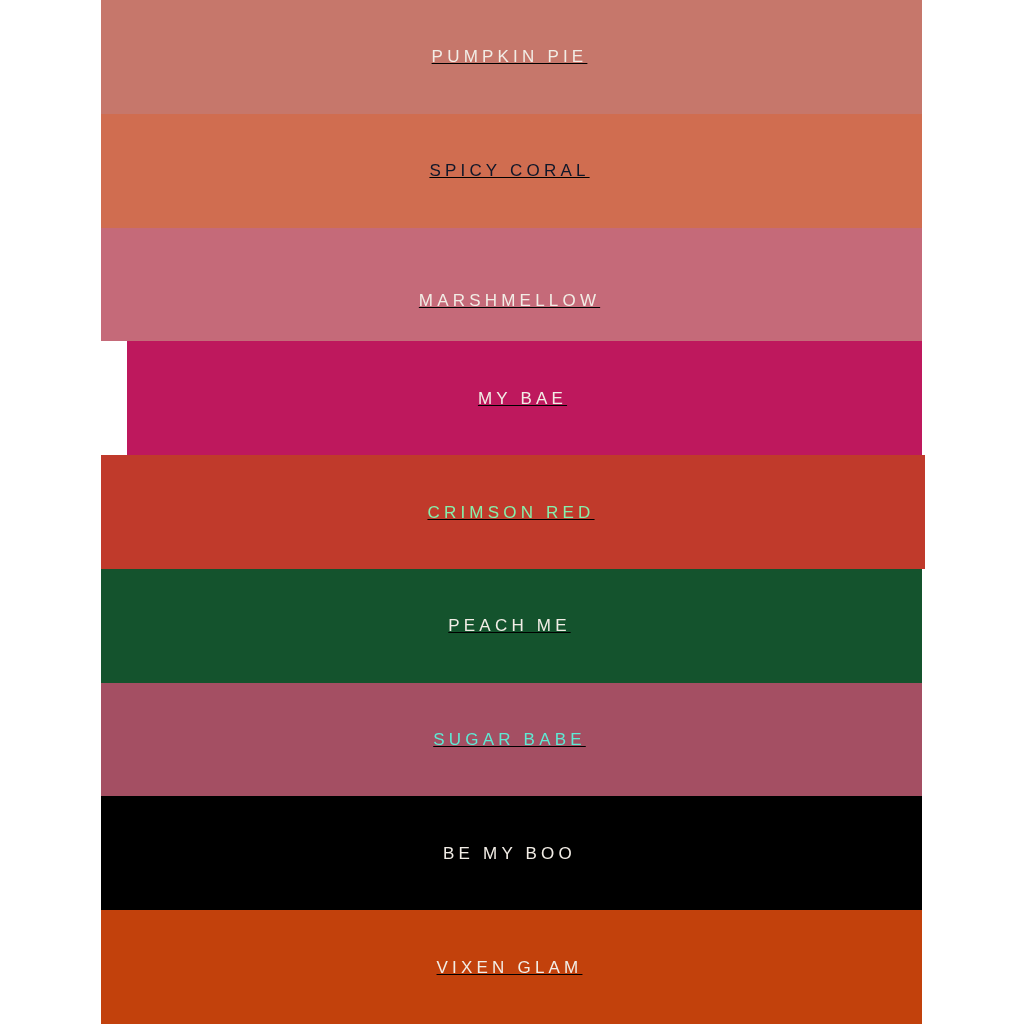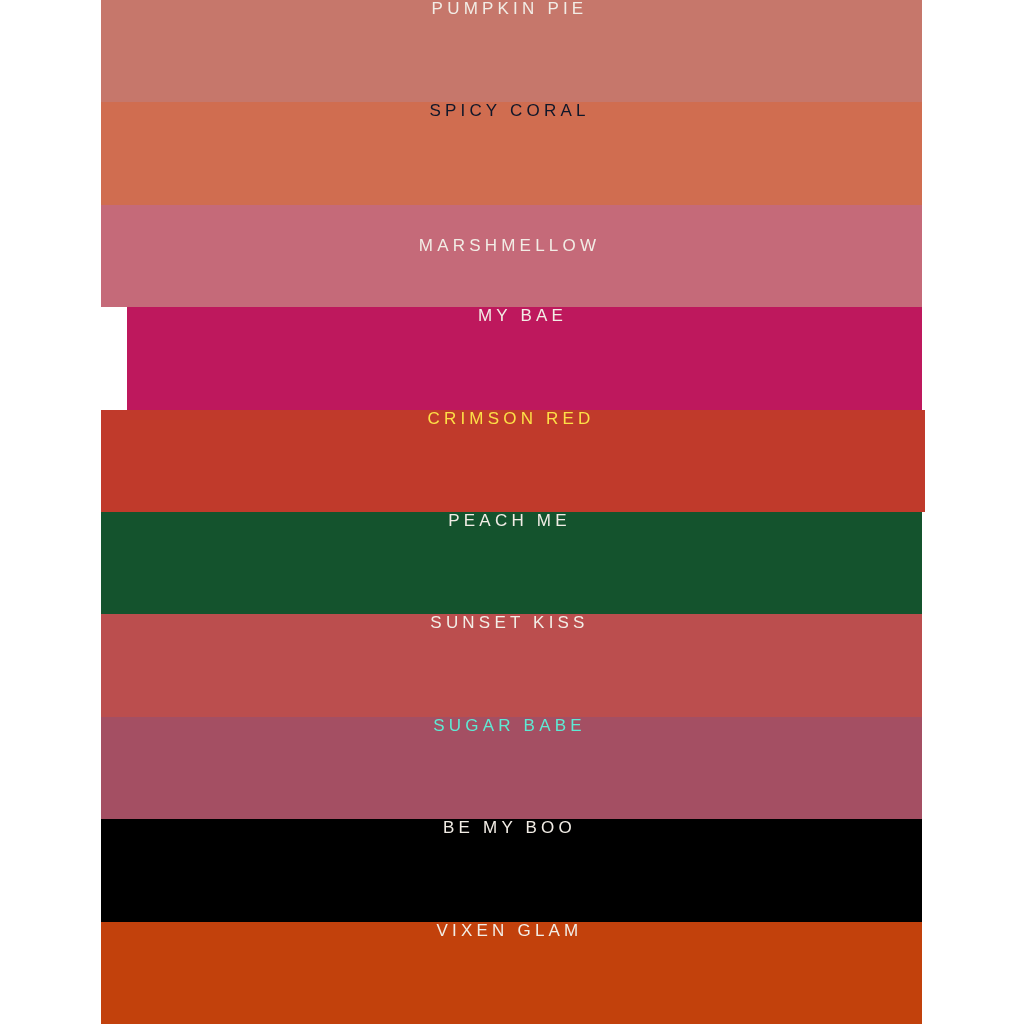--- a/index.html
+++ b/index.html
@@ -34,22 +34,24 @@
     height: 1024px;
     display: flex;
     flex-direction: column;
   }
 
   
   .swatch-band {
     position: relative;
     flex: 1 1 0;
     display: flex;
+    align-items: center;
     justify-content: center;
     min-height: 0;
+    text-decoration: underline;
   }
 
   
   .swatch-band.band-wide {
     width: 824px;
   }
 
   .swatch-label {
     font-family: "Liberation Sans", sans-serif;
     font-size: 17px;
@@ -82,30 +84,27 @@
 
     <div class="swatch-band" style="background-color: rgb(197, 106, 121);">
       <span class="swatch-label" style="color: rgb(242, 237, 230); margin-top: 32px;">MARSHMELLOW</span>
     </div>
 
     <div class="swatch-band" style="background-color: #be185d; margin-left: 26px;">
       <span class="swatch-label" style="color: rgb(242, 237, 230);">MY BAE</span>
     </div>
 
     <div class="swatch-band band-wide" style="background-color: rgb(192, 58, 43);">
-      <span class="swatch-label" style="color: #fde047;">CRIMSON RED</span>
+      <span class="swatch-label" style="color: #86efac;">CRIMSON RED</span>
     </div>
 
     <div class="swatch-band" style="background-color: #14532d;">
       <span class="swatch-label" style="color: rgb(242, 237, 230);">PEACH ME</span>
     </div>
 
-    <div class="swatch-band" style="background-color: rgb(187, 78, 78);">
-      <span class="swatch-label" style="color: rgb(242, 237, 230);">SUNSET KISS</span>
-    </div>
 
     <div class="swatch-band" style="background-color: rgb(164, 79, 99);">
       <span class="swatch-label" style="color: #5eead4;">SUGAR BABE</span>
     </div>
 
     <div class="swatch-band" style="background-color: #000000;">
       <span class="swatch-label" style="color: rgb(242, 237, 230);">BE MY BOO</span>
     </div>
 
     <div class="swatch-band" style="background-color: #c2410c;">

